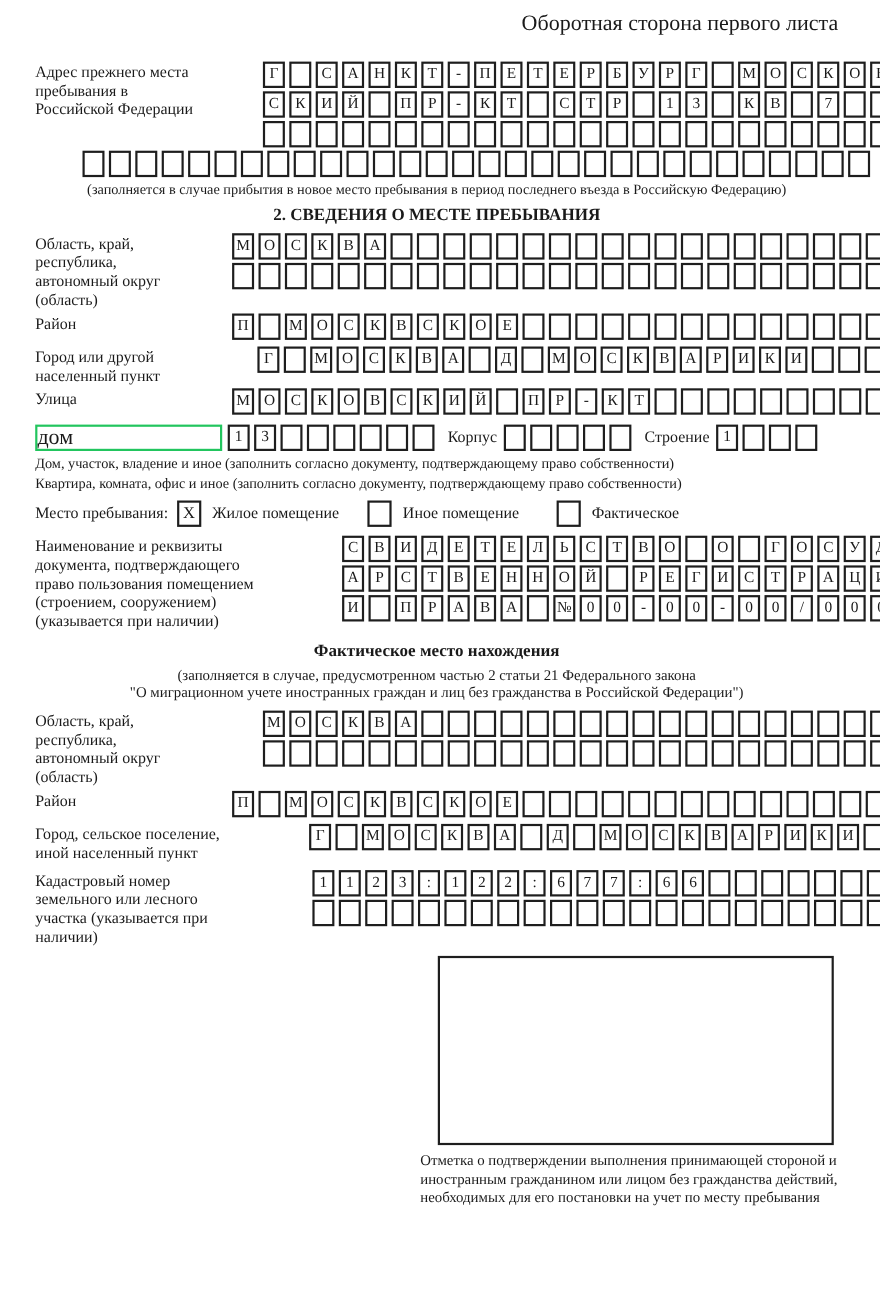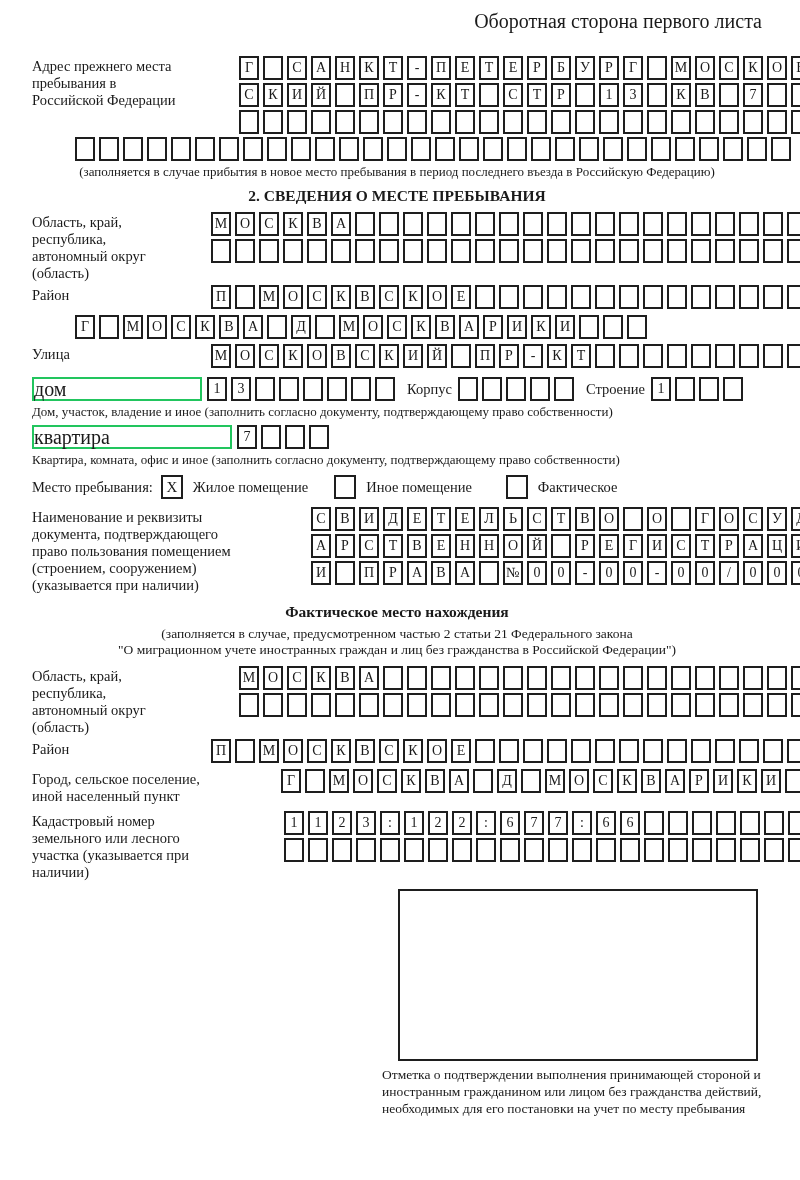--- a/index.html
+++ b/index.html
@@ -85,36 +85,34 @@
       <div class="cells-row"><span class="cell"></span><span class="cell"></span><span class="cell"></span><span class="cell"></span><span class="cell"></span><span class="cell"></span><span class="cell"></span><span class="cell"></span><span class="cell"></span><span class="cell"></span><span class="cell"></span><span class="cell"></span><span class="cell"></span><span class="cell"></span><span class="cell"></span><span class="cell"></span><span class="cell"></span><span class="cell"></span><span class="cell"></span><span class="cell"></span><span class="cell"></span><span class="cell"></span><span class="cell"></span><span class="cell"></span><span class="cell"></span></div>
     </div>
   </div>
 
   <div class="block mt3">
     <div class="label lw120">Район</div>
     <div class="cells-row"><span class="cell">П</span><span class="cell"></span><span class="cell">М</span><span class="cell">О</span><span class="cell">С</span><span class="cell">К</span><span class="cell">В</span><span class="cell">С</span><span class="cell">К</span><span class="cell">О</span><span class="cell">Е</span><span class="cell"></span><span class="cell"></span><span class="cell"></span><span class="cell"></span><span class="cell"></span><span class="cell"></span><span class="cell"></span><span class="cell"></span><span class="cell"></span><span class="cell"></span><span class="cell"></span><span class="cell"></span><span class="cell"></span><span class="cell"></span></div>
   </div>
 
   <div class="block mt3">
+    <div class="label lw143">Город или другой населенный пункт</div>
     <div class="cells-row"><span class="cell">Г</span><span class="cell"></span><span class="cell">М</span><span class="cell">О</span><span class="cell">С</span><span class="cell">К</span><span class="cell">В</span><span class="cell">А</span><span class="cell"></span><span class="cell">Д</span><span class="cell"></span><span class="cell">М</span><span class="cell">О</span><span class="cell">С</span><span class="cell">К</span><span class="cell">В</span><span class="cell">А</span><span class="cell">Р</span><span class="cell">И</span><span class="cell">К</span><span class="cell">И</span><span class="cell"></span><span class="cell"></span><span class="cell"></span></div>
   </div>
 
   <div class="block mt2">
     <div class="label lw120">Улица</div>
     <div class="cells-row"><span class="cell">М</span><span class="cell">О</span><span class="cell">С</span><span class="cell">К</span><span class="cell">О</span><span class="cell">В</span><span class="cell">С</span><span class="cell">К</span><span class="cell">И</span><span class="cell">Й</span><span class="cell"></span><span class="cell">П</span><span class="cell">Р</span><span class="cell">-</span><span class="cell">К</span><span class="cell">Т</span><span class="cell"></span><span class="cell"></span><span class="cell"></span><span class="cell"></span><span class="cell"></span><span class="cell"></span><span class="cell"></span><span class="cell"></span><span class="cell"></span></div>
   </div>
 
   <div class="mt6">
     <span class="wide-box house-box">дом</span><span class="cells-inline"><span class="cell">1</span><span class="cell">3</span><span class="cell"></span><span class="cell"></span><span class="cell"></span><span class="cell"></span><span class="cell"></span><span class="cell"></span></span><span class="inline-label">Корпус</span><span class="cells-inline"><span class="cell"></span><span class="cell"></span><span class="cell"></span><span class="cell"></span><span class="cell"></span></span><span class="inline-label">Строение</span><span class="cells-inline"><span class="cell">1</span><span class="cell"></span><span class="cell"></span><span class="cell"></span></span>
   </div>
   <div class="note-left mt3">Дом, участок, владение и иное (заполнить согласно документу, подтверждающему право собственности)</div>
 
-  <div class="mt5">
-    <span class="wide-box apt-box">квартира</span><span class="cells-inline"><span class="cell">7</span><span class="cell"></span><span class="cell"></span><span class="cell"></span></span>
-  </div>
   <div class="note-left mt3">Квартира, комната, офис и иное (заполнить согласно документу, подтверждающему право собственности)</div>
 
   <div class="stay-row mt7">
     <span class="stay-label">Место пребывания:</span>
     <span class="checkbox">X</span>
     <span class="opt-label">Жилое помещение</span>
     <span class="checkbox gap1"></span>
     <span class="opt-label">Иное помещение</span>
     <span class="checkbox gap2"></span>
     <span class="opt-label">Фактическое</span>

